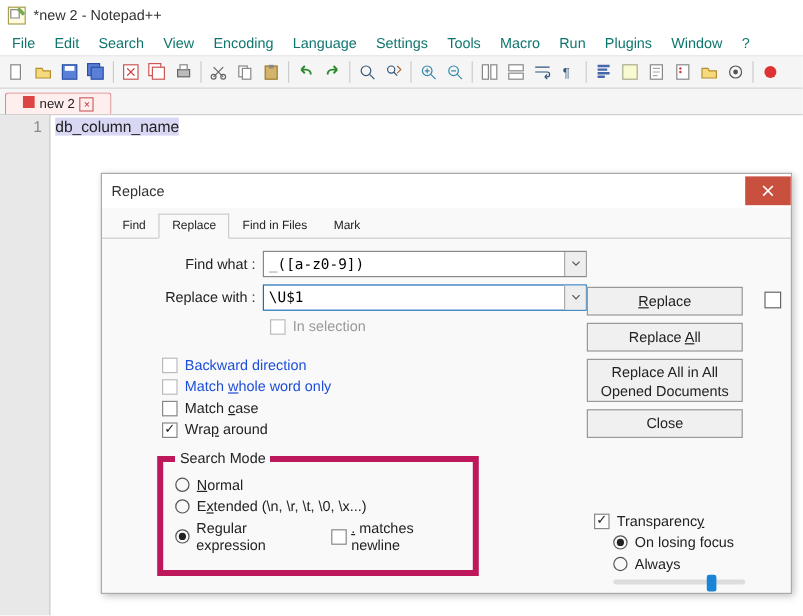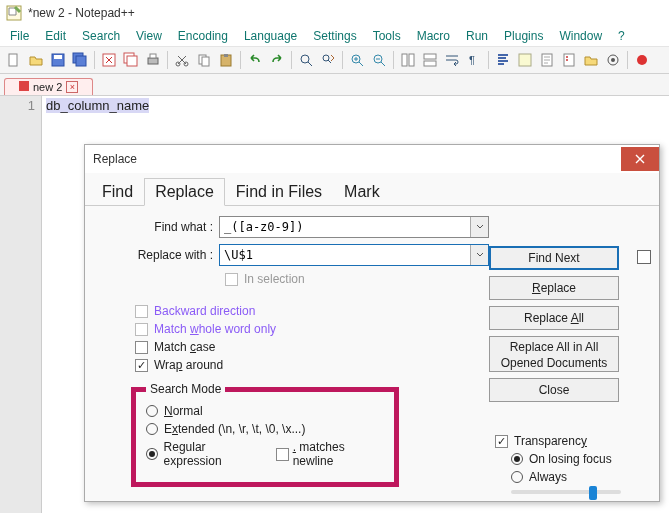--- a/index.html
+++ b/index.html
@@ -20,37 +20,37 @@
 .code { flex: 1; padding: 2px 4px; font-family: Consolas, monospace; font-size: 13px; position: relative; }
 .code .sel { background: #d8d8f5; }
 
 
 .dialog { position: absolute; left: 84px; top: 144px; width: 576px; background: #f9f9f9; border: 1px solid #aaa; box-shadow: 2px 2px 6px rgba(0,0,0,.25); }
 .dialog .d-titlebar { height: 28px; display: flex; align-items: center; justify-content: space-between; padding: 0 0 0 8px; background: #fff; }
 .dialog .d-title { font-size: 12px; color: #333; }
 .dialog .d-close { width: 38px; height: 24px; background: #c94f3e; display: flex; align-items: center; justify-content: center; }
 .dialog .d-close svg { width: 10px; height: 10px; }
 .dialog .tabs { display: flex; padding: 4px 6px 0 6px; border-bottom: 1px solid #ccc; }
-.dialog .tab { padding: 4px 10px; font-size: 16px; border: 1px solid transparent; position: relative; top: 1px; }
+.dialog .tab { padding: 4px 10px; font-size: 10px; border: 1px solid transparent; position: relative; top: 1px; }
 .dialog .tab.active { background: #f9f9f9; border: 1px solid #ccc; border-bottom: 1px solid #f9f9f9; }
 .dialog .body { padding: 10px 10px 14px 10px; }
 .row { display: flex; align-items: center; margin-bottom: 6px; }
 .row .lbl { width: 124px; text-align: right; padding-right: 6px; font-size: 12px; }
 .row .combo { flex: 0 0 270px; position: relative; }
 .row .combo input { width: 100%; height: 22px; padding: 2px 22px 2px 4px; font-size: 12px; border: 1px solid #888; font-family: Consolas, monospace; }
 .row .combo.active input { border: 1px solid #1a6fb5; }
 .row .combo .dd { position: absolute; right: 1px; top: 1px; width: 18px; height: 20px; background: #eee; border-left: 1px solid #aaa; display:flex; align-items:center; justify-content:center; }
 .rhs { position: absolute; right: 10px; top: 40px; width: 160px; }
 .rhs .btn { width: 130px; height: 24px; margin-bottom: 6px; border: 1px solid #999; background: #f0f0f0; font-size: 12px; text-align: center; line-height: 22px; cursor: default; }
 .rhs .btn.primary { border: 2px solid #1a6fb5; line-height: 20px; }
 .rhs .btn.tall { height: 36px; line-height: 16px; padding-top: 2px; }
 .rhs .extra-chk { position: absolute; right: -2px; top: 4px; width: 14px; height: 14px; border: 1px solid #666; background: #fff; }
 .insel { margin-left: 130px; margin-top: 2px; margin-bottom: 6px; display: flex; align-items: center; gap: 6px; color: #999; }
 .chkgroup { margin-top: 18px; margin-left: 40px; }
-.chkgroup .chk { display: flex; align-items: center; gap: 6px; font-size: 12px; margin-bottom: 4px; color: #8b5cf6; }
+.chkgroup .chk { display: flex; align-items: center; gap: 6px; font-size: 12px; margin-bottom: 4px; color: #1d4ed8; }
 .chkgroup .chk.enabled { color: #222; }
 .chkbox { width: 13px; height: 13px; border: 1px solid #888; background: #fff; display: inline-flex; align-items: center; justify-content: center; }
 .chkbox.disabled { border-color: #bbb; }
 .chkbox .tick { font-size: 11px; line-height: 1; }
 fieldset { margin-top: 10px; margin-left: 36px; border: 5px solid #be185d; padding: 8px 10px 10px 10px; width: 268px; }
 fieldset legend { font-size: 12px; padding: 0 4px; }
 .radio { display: flex; align-items: center; gap: 6px; font-size: 12px; margin-bottom: 4px; }
 .radio .rdot { width: 12px; height: 12px; border: 1px solid #555; border-radius: 50%; display: inline-flex; align-items: center; justify-content: center; }
 .radio .rdot.sel::after { content: ""; width: 6px; height: 6px; background: #222; border-radius: 50%; }
 .radio .inline-chk { margin-left: 8px; display: inline-flex; align-items: center; gap: 4px; }
@@ -356,21 +356,20 @@
           <span>Re<span class="und">g</span>ular expression</span>
         <span class="inline-chk">
             <span class="chkbox"></span>
             <span><span class="und">.</span> matches newline</span>
           </span>
       </div>
     </fieldset>
 
     <div class="rhs">
       <span class="extra-chk"></span>
-      <div class="btn primary">Find Next</div>
       <div class="btn"><span class="und">R</span>eplace</div>
       <div class="btn">Replace <span class="und">A</span>ll</div>
       <div class="btn tall">Replace All in All Opened Documents</div>
       <div class="btn">Close</div>
     </div>
 
     <div class="trans-group">
       <div class="chk">
           <span class="chkbox">
             <span class="tick">✓</span>

